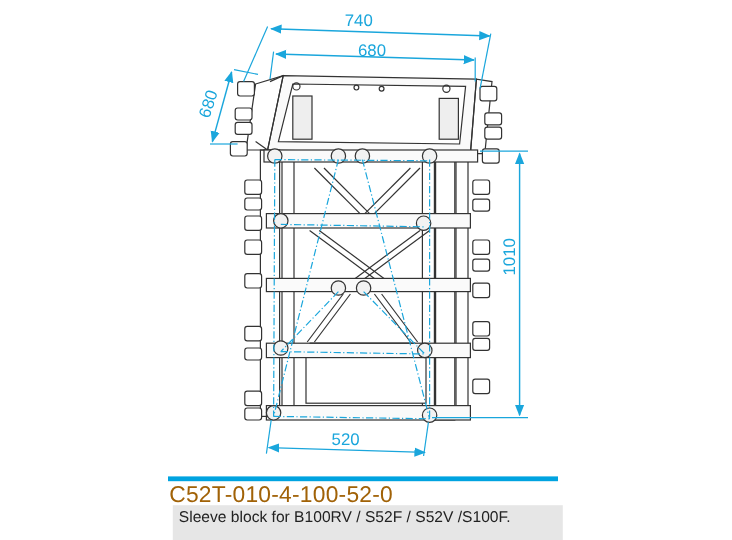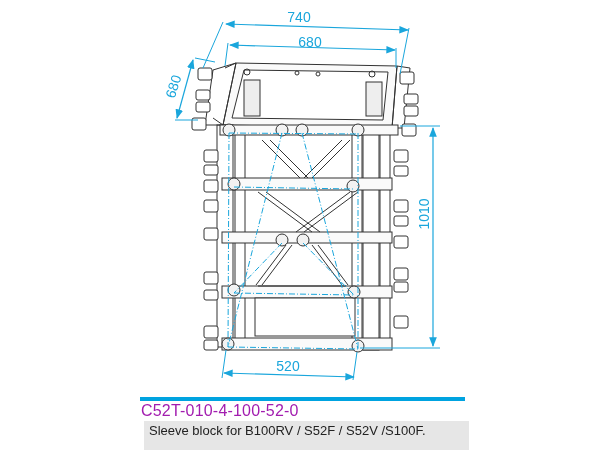--- a/index.html
+++ b/index.html
@@ -1,21 +1,21 @@
 <!DOCTYPE html>
 <html><head>
   <meta charset="utf-8">
   <style>
     html, body { margin: 0; padding: 0; background: #ffffff; }
     body { width: 610px; height: 450px; position: relative; overflow: hidden;
            font-family: "Liberation Sans", sans-serif; }
     #drawing { position: absolute; left: 0; top: 0; width: 610px; height: 395px; }
     .dim-text { font-family: "Liberation Sans", sans-serif; font-size: 14px; fill: #1aa6dc; }
     #accent-bar { position: absolute; left: 140px; top: 397px; width: 325px; height: 4px; background: #00a3e0; }
-    #product-code { position: absolute; left: 141px; top: 402px; font-size: 16px; color: #a21caf; letter-spacing: 0.2px; }
+    #product-code { position: absolute; left: 141px; top: 402px; font-size: 19px; color: #a16207; letter-spacing: 0.2px; }
     #desc-box { position: absolute; left: 144px; top: 421px; width: 325px; height: 32px; background: #e6e6e6; text-decoration: underline; }
     #desc-text { position: absolute; left: 5px; top: 2px; font-size: 13px; color: #222; white-space: nowrap; }
   </style>
 </head>
 <body>
 
 <svg id="drawing" viewBox="0 0 610 395" xmlns="http://www.w3.org/2000/svg">
   <defs>
     <marker id="arr" viewBox="0 0 10 10" refX="9" refY="5" markerWidth="8" markerHeight="8" orient="auto-start-reverse">
       <path d="M0,1 L10,5 L0,9 z" fill="#1aa6dc"></path>

